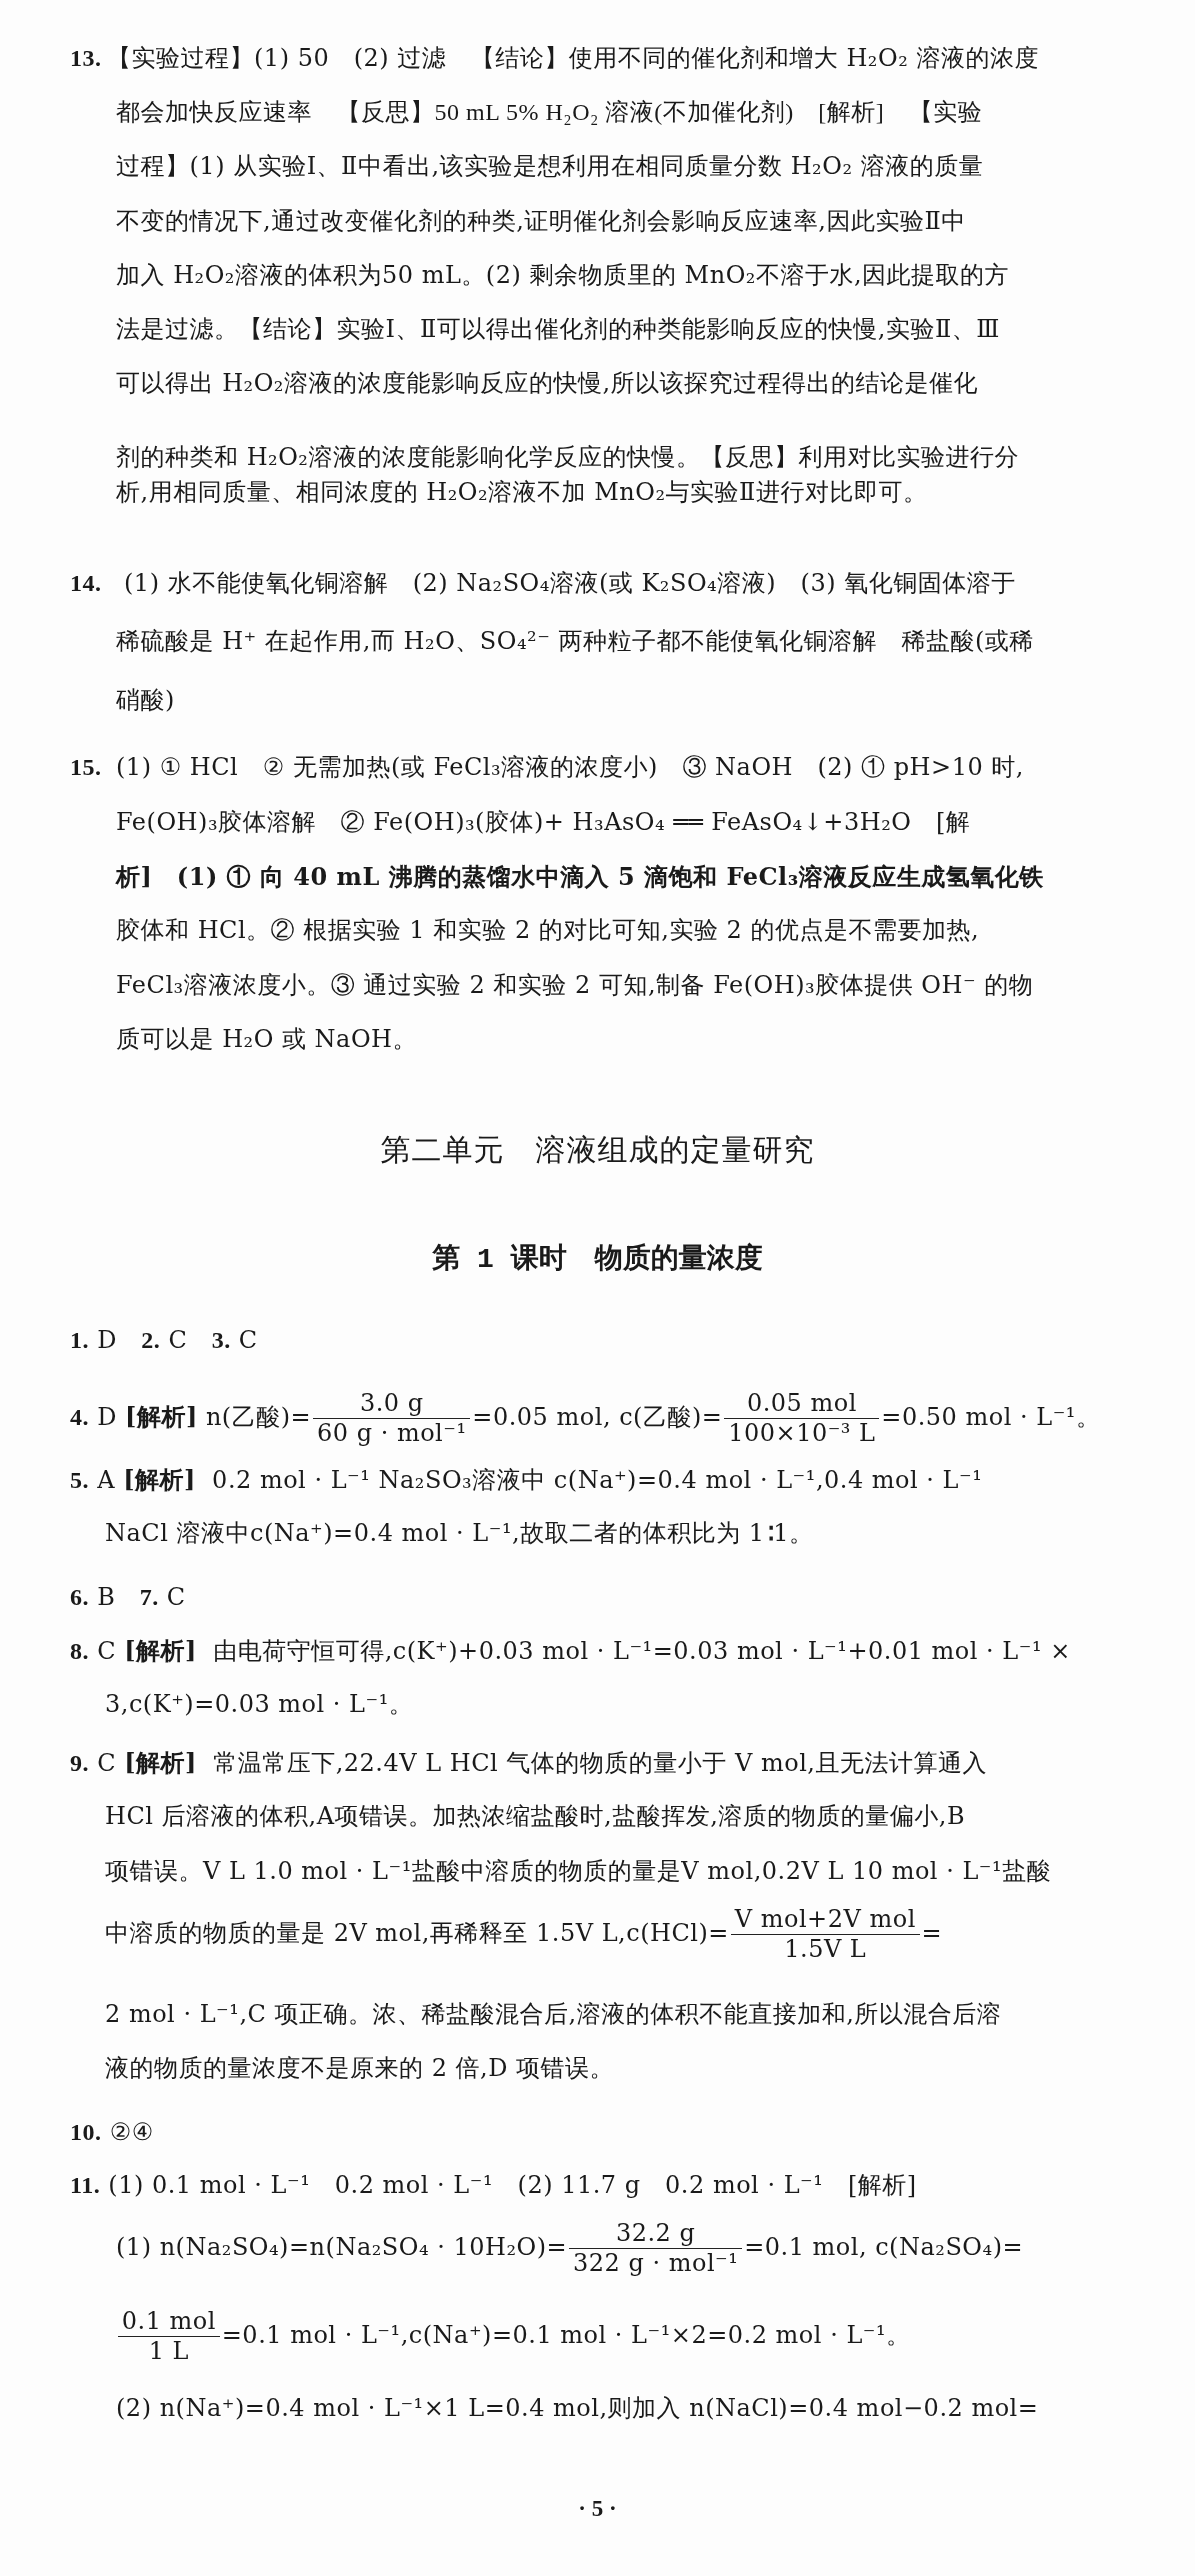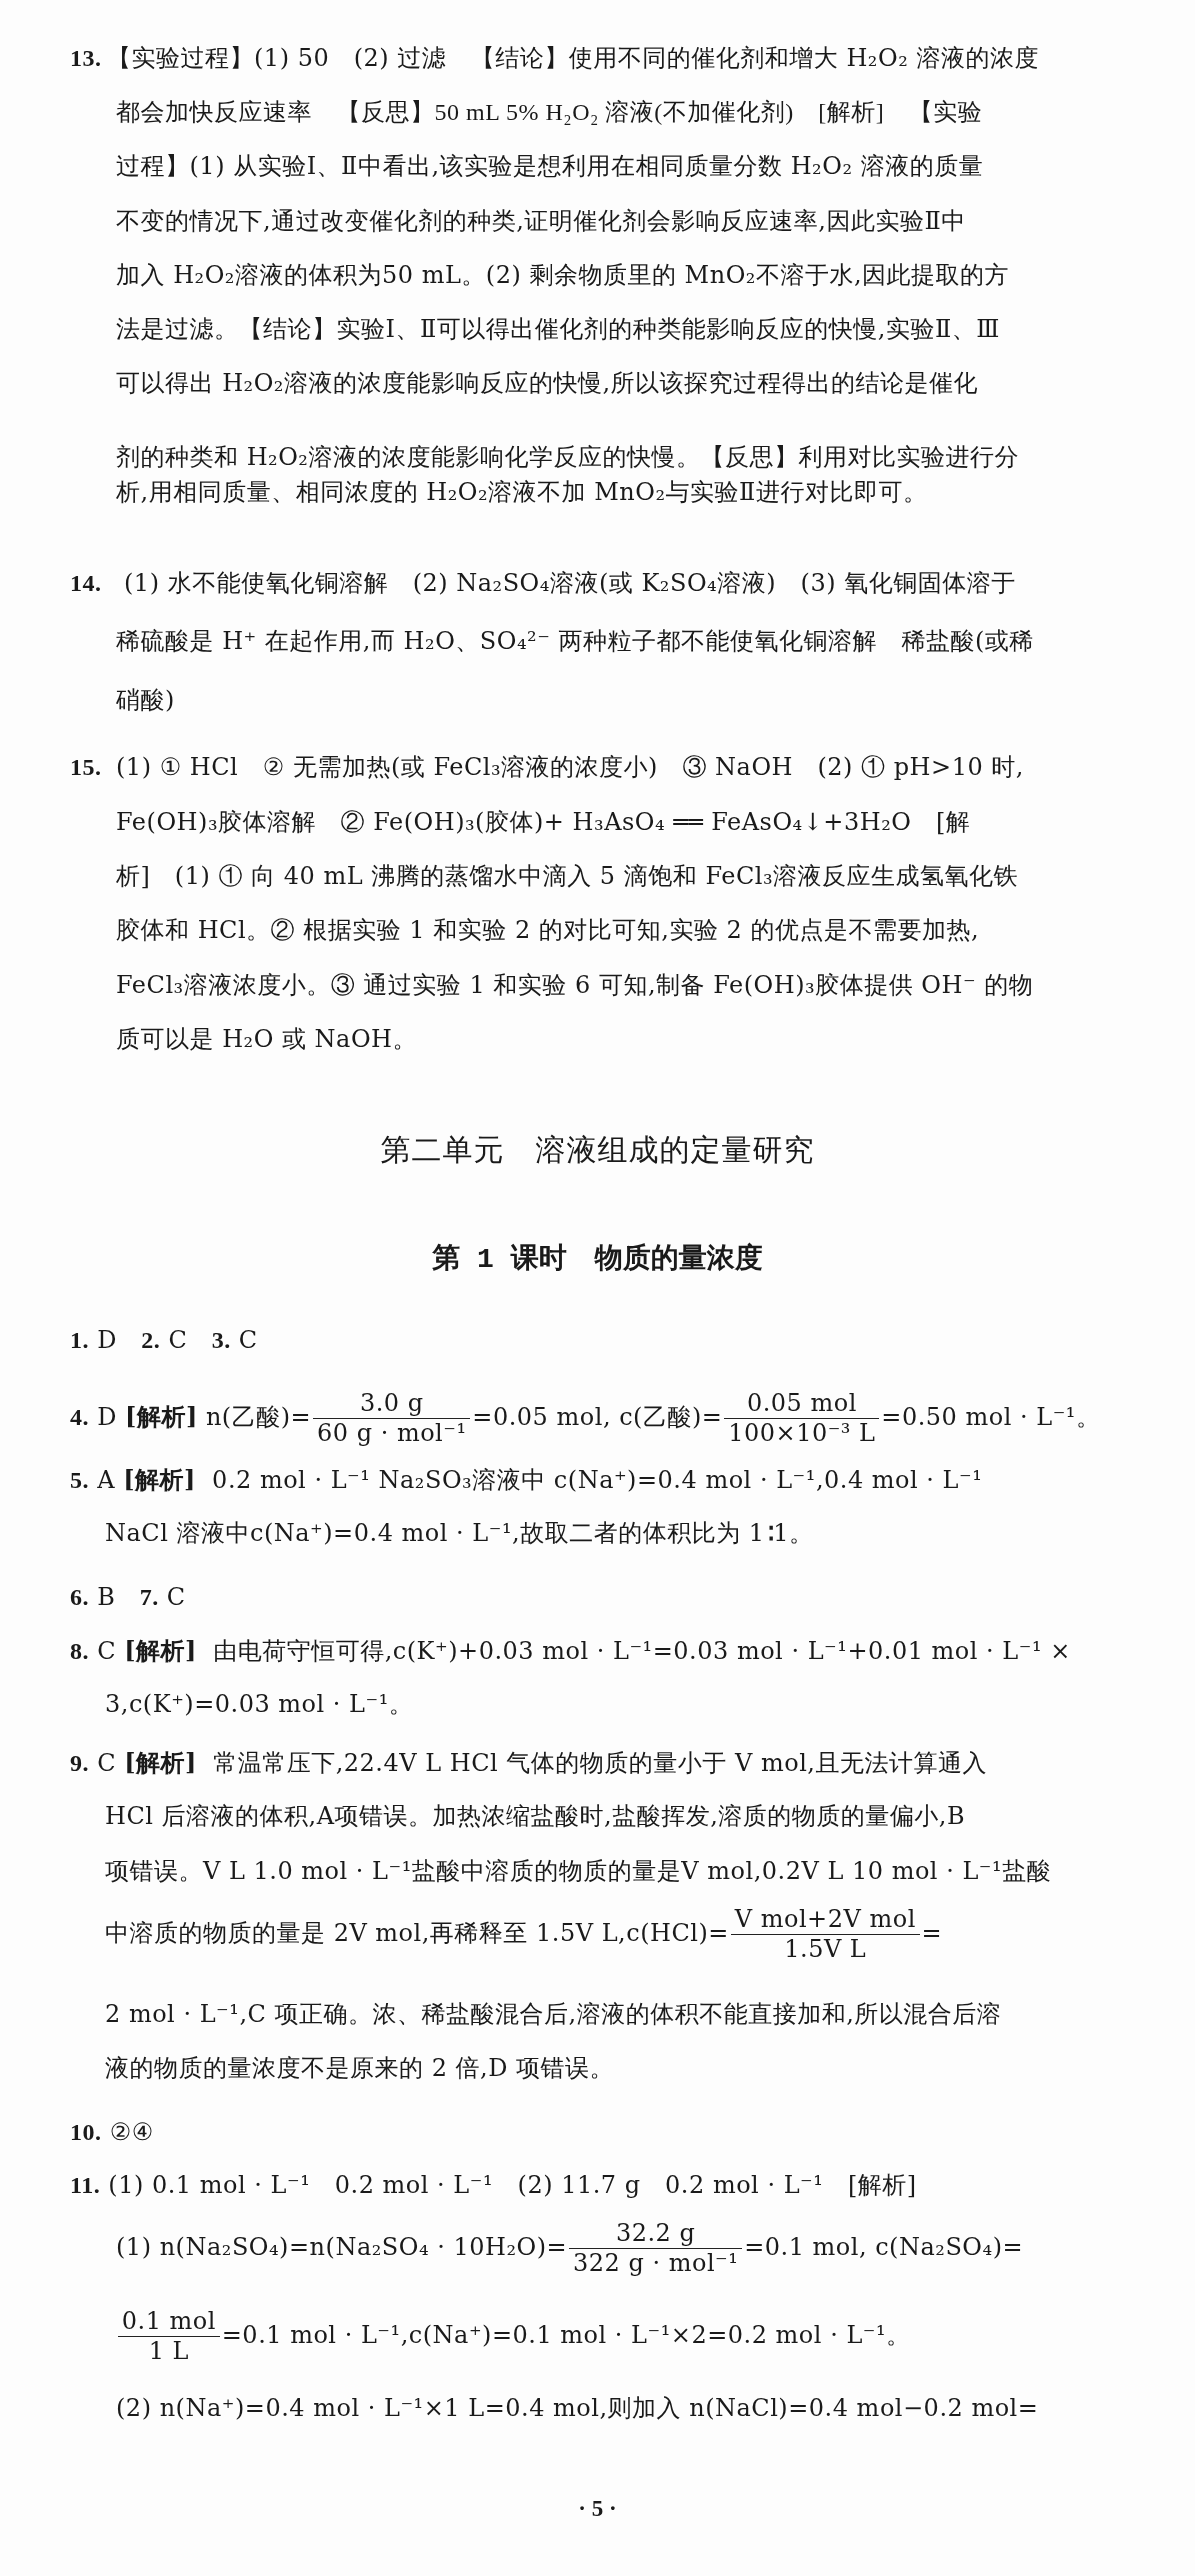--- a/index.html
+++ b/index.html
@@ -56,23 +56,23 @@
     <span class="line num" style="left:70px;top:566px;">14.</span>
     <span class="line" style="left:124px;top:566px;">(1) 水不能使氧化铜溶解　(2) Na₂SO₄溶液(或 K₂SO₄溶液)　(3) 氧化铜固体溶于</span>
     <span class="line" style="left:116px;top:624px;">稀硫酸是 H⁺ 在起作用,而 H₂O、SO₄²⁻ 两种粒子都不能使氧化铜溶解　稀盐酸(或稀</span>
     <span class="line" style="left:116px;top:683px;">硝酸)</span>
   </div>
 
   <div>
     <span class="line num" style="left:70px;top:750px;">15.</span>
     <span class="line" style="left:116px;top:750px;">(1) ① HCl　② 无需加热(或 FeCl₃溶液的浓度小)　③ NaOH　(2) ① pH&gt;10 时,</span>
     <span class="line" style="left:116px;top:805px;">Fe(OH)₃胶体溶解　② Fe(OH)₃(胶体)+ H₃AsO₄ ══ FeAsO₄↓+3H₂O　[解</span>
-    <span class="line" style="left:116px;top:859px;">析]　(1) ① 向 40 mL 沸腾的蒸馏水中滴入 5 滴饱和 FeCl₃溶液反应生成氢氧化铁</span>
+    <span class="line" style="left:116px;top:859px;font-weight:bold;">析]　(1) ① 向 40 mL 沸腾的蒸馏水中滴入 5 滴饱和 FeCl₃溶液反应生成氢氧化铁</span>
     <span class="line" style="left:116px;top:913px;">胶体和 HCl。② 根据实验 1 和实验 2 的对比可知,实验 2 的优点是不需要加热,</span>
-    <span class="line" style="left:116px;top:968px;">FeCl₃溶液浓度小。③ 通过实验 1 和实验 6 可知,制备 Fe(OH)₃胶体提供 OH⁻ 的物</span>
+    <span class="line" style="left:116px;top:968px;">FeCl₃溶液浓度小。③ 通过实验 2 和实验 2 可知,制备 Fe(OH)₃胶体提供 OH⁻ 的物</span>
     <span class="line" style="left:116px;top:1022px;">质可以是 H₂O 或 NaOH。</span>
   </div>
 
   <div class="heading1">第二单元　溶液组成的定量研究</div>
   <div class="heading2">第 1 课时　物质的量浓度</div>
 
   <div class="line" style="left:70px;top:1323px;">
     <span class="num">1.</span>
     <span>D</span>&nbsp;&nbsp;
     <span class="num">2.</span>

